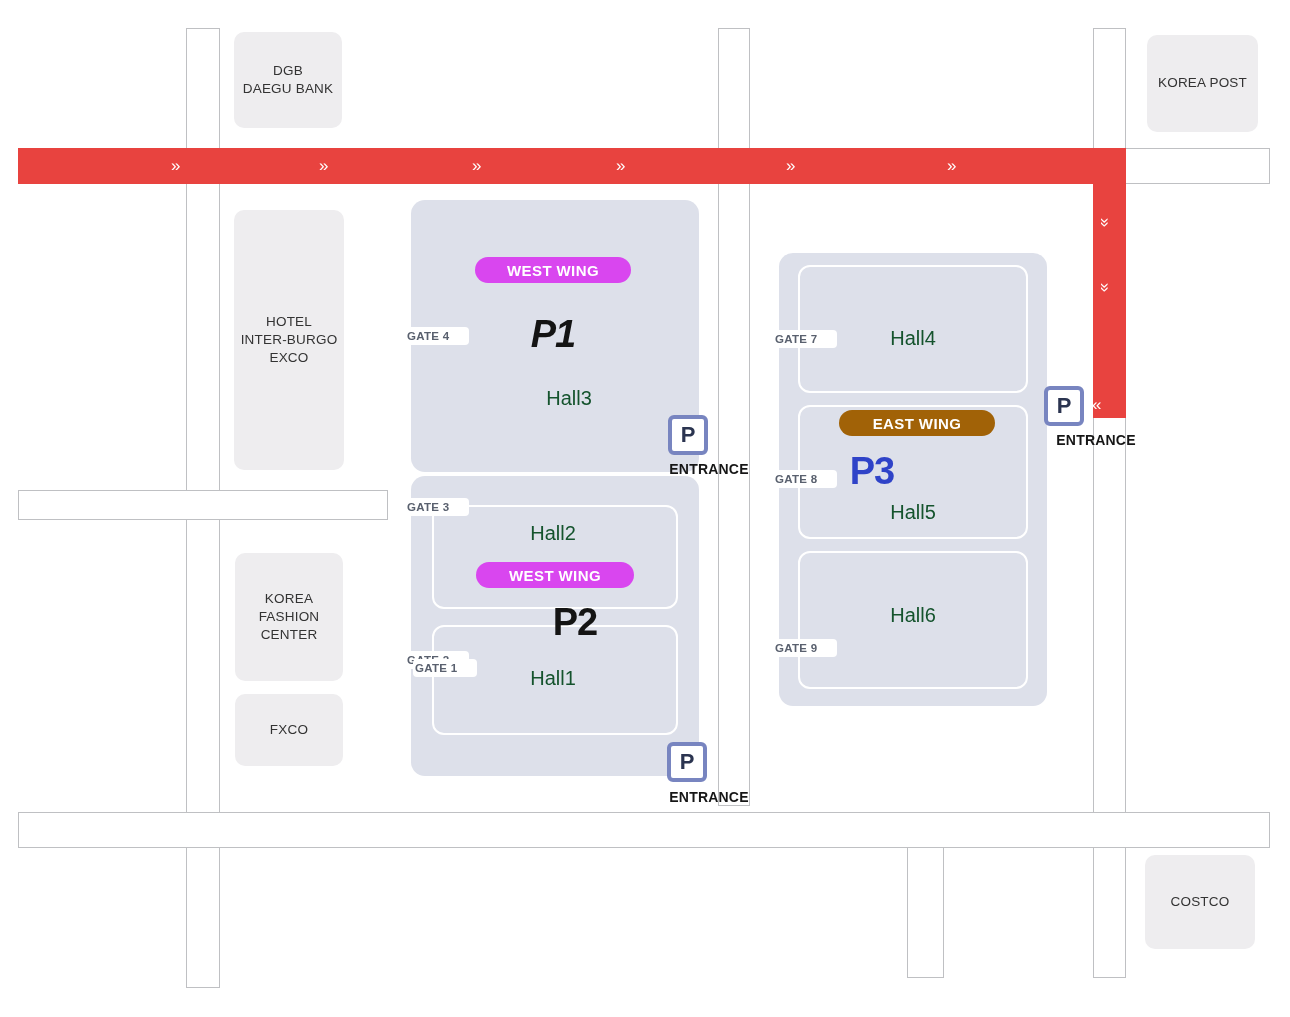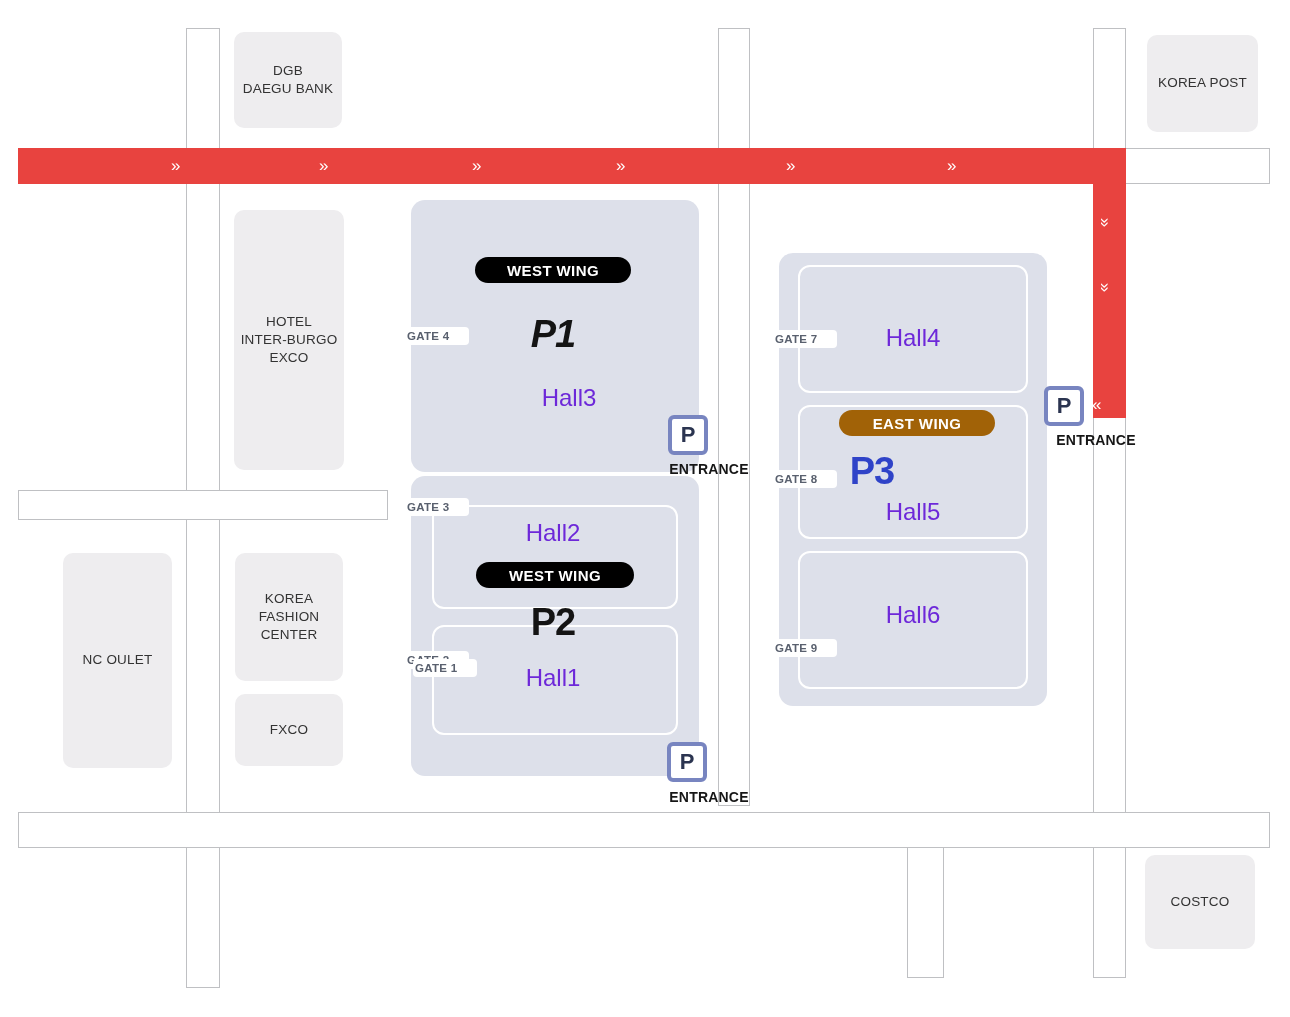--- a/index.html
+++ b/index.html
@@ -76,22 +76,22 @@
   }
   .hall {
     position: absolute;
     background: #dde0ea;
     border: 2px solid #ffffff;
     border-radius: 12px;
     box-sizing: border-box;
   }
   .hall-label {
     position: absolute;
-    color: #6d28d9;
-    font-size: 24px;
+    color: #14532d;
+    font-size: 20px;
     font-weight: 400;
     white-space: nowrap;
     transform: translate(-50%, -50%);
   }
 
   .pcode {
     position: absolute;
     font-size: 38px;
     font-weight: 700;
     letter-spacing: -1px;
@@ -108,21 +108,21 @@
     font-size: 15px;
     font-weight: 700;
     letter-spacing: .4px;
     display: flex;
     align-items: center;
     justify-content: center;
     white-space: nowrap;
     transform: translate(-50%, -50%);
     box-sizing: border-box;
   }
-  .wing-badge.west { background: #000000; }
+  .wing-badge.west { background: #d946ef; }
   .wing-badge.east { background: #a16207; }
 
   
   .gate {
     position: absolute;
     background: #ffffff;
     border-radius: 4px;
     color: #59606e;
     font-size: 11.5px;
     font-weight: 700;
@@ -200,21 +200,20 @@
   <div class="poi" style="left:234px; top:32px; width:108px; height:96px;">DGB
 DAEGU BANK</div>
 
   <div class="poi" style="left:1147px; top:35px; width:111px; height:97px;">KOREA POST</div>
 
 
   <div class="poi" style="left:234px; top:210px; width:110px; height:260px;">HOTEL
 INTER-BURGO
 EXCO</div>
 
-  <div class="poi" style="left:63px; top:553px; width:109px; height:215px;">NC OULET</div>
 
   <div class="poi" style="left:235px; top:553px; width:108px; height:128px;">KOREA
 FASHION
 CENTER</div>
 
   <div class="poi" style="left:1145px; top:855px; width:110px; height:94px;">COSTCO</div>
 
   <div class="poi" style="left:235px; top:694px; width:108px; height:72px;">FXCO</div>
 
   <div class="complex" style="left:411px; top:200px; width:288px; height:272px;"></div>
@@ -226,21 +225,21 @@
   <div class="complex" style="left:411px; top:476px; width:288px; height:300px;"></div>
   <div class="hall" style="left:432px; top:505px; width:246px; height:104px;"></div>
   <div class="hall" style="left:432px; top:625px; width:246px; height:110px;"></div>
 
   <div class="gate" style="left:405px; top:498px; width:64px; height:18px;">GATE 3</div>
   <div class="gate" style="left:405px; top:651px; width:64px; height:18px;">GATE 2</div>
   <div class="gate" style="left:405px; top:659px; width:64px; height:18px;margin-left:8px;">GATE 1</div>
 
   <div class="hall-label" style="left:553px; top:533px;">Hall2</div>
   <div class="wing-badge west" style="left:555px; top:575px; width:158px; height:26px;">WEST WING</div>
-  <div class="pcode" style="left:553px; top:622px;">P2</div>
+  <div class="pcode" style="left:575px; top:622px;">P2</div>
   <div class="hall-label" style="left:553px; top:678px;">Hall1</div>
 
   <div class="complex" style="left:779px; top:253px; width:268px; height:453px;"></div>
   <div class="hall" style="left:798px; top:265px; width:230px; height:128px;"></div>
   <div class="hall" style="left:798px; top:405px; width:230px; height:134px;"></div>
   <div class="hall" style="left:798px; top:551px; width:230px; height:138px;"></div>
 
   <div class="gate" style="left:773px; top:330px; width:64px; height:18px;">GATE 7</div>
   <div class="gate" style="left:773px; top:470px; width:64px; height:18px;">GATE 8</div>
   <div class="gate" style="left:773px; top:627px; width:64px; height:18px;margin-top:12px;">GATE 9</div>

